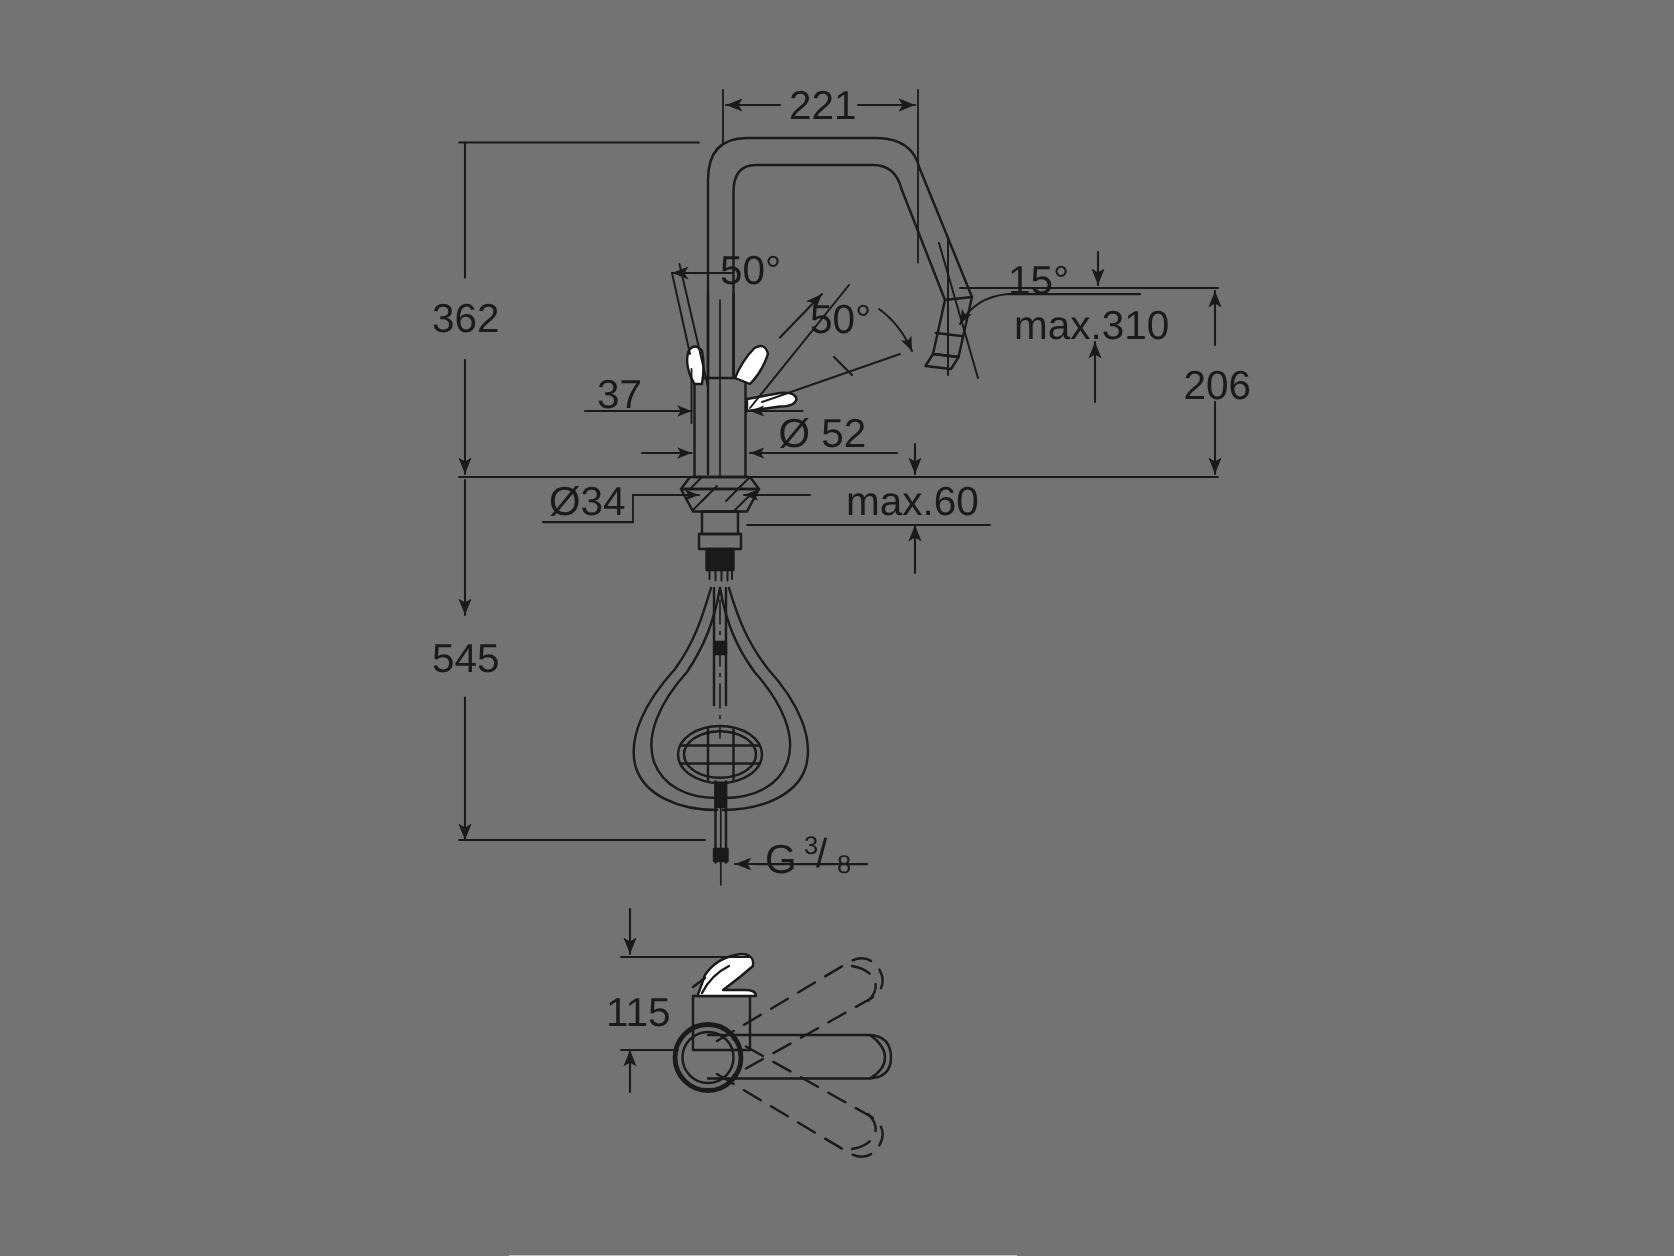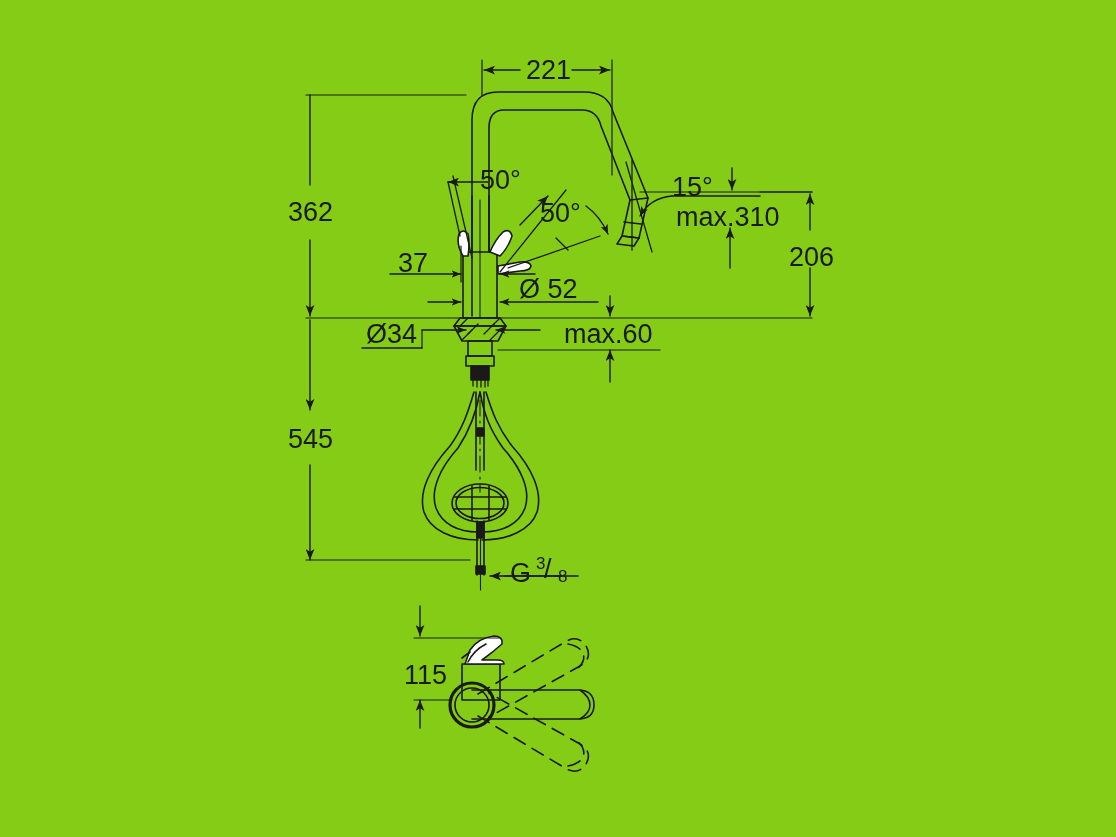--- a/index.html
+++ b/index.html
@@ -7,21 +7,21 @@
     padding: 0;
     background: #ffffff;
   }
   body {
     font-family: "Liberation Sans", sans-serif;
   }
   #sheet {
     position: relative;
     width: 1116px;
     height: 837px;
-    background: #84cc16;
+    background: #737373;
     overflow: hidden;
     text-align: center;
   }
   #sheet svg {
     position: absolute;
     left: 0;
     top: 0;
     display: block;
   }
   text {

